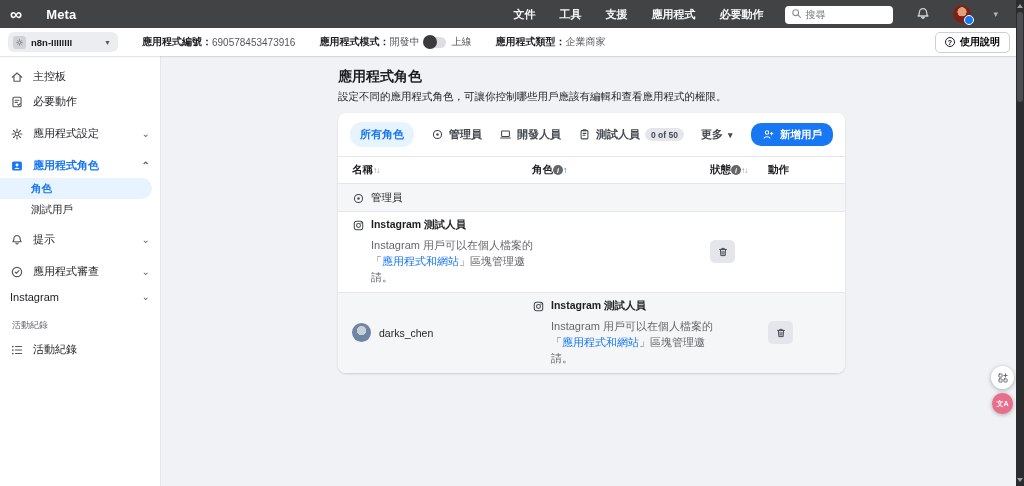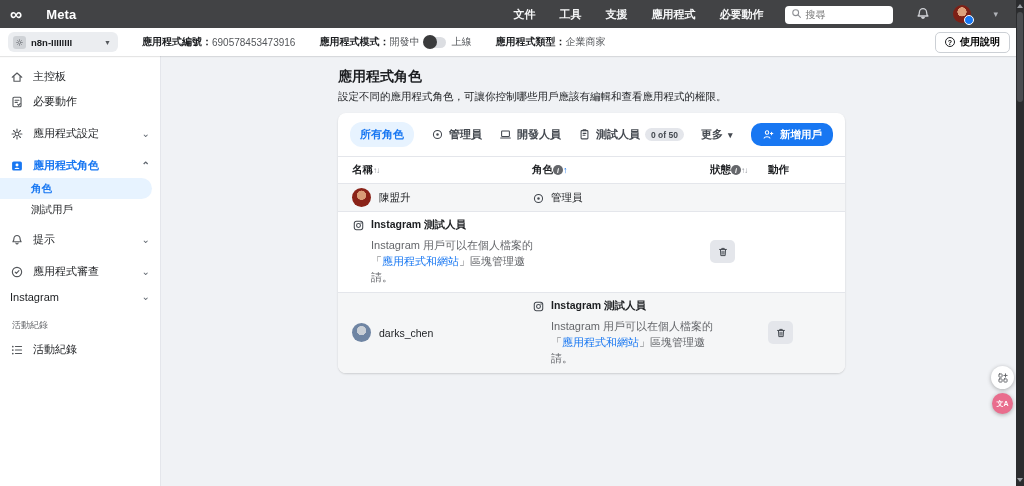--- a/index.html
+++ b/index.html
@@ -292,24 +292,20 @@
           <span>狀態</span>
           <span class="info-dot">i</span>
           <span class="sort">↑↓</span>
         </div>
         <div class="hcell">
           <span>動作</span>
         </div>
       </div>
 
       <div class="trow single alt">
-        <div class="namecell">
-          <span class="av av-red"></span>
-          <span>陳盟升</span>
-        </div>
         <div class="rolecell">
           <svg class="ic r-ic" width="13" height="13" viewBox="0 0 16 16">
               <circle cx="8" cy="8" r="5"></circle>
               <circle cx="8" cy="8" r="1.5" fill="currentColor" stroke="none"></circle>
             </svg>
           <span>管理員</span>
         </div>
         <div></div>
         <div></div>
       </div>

